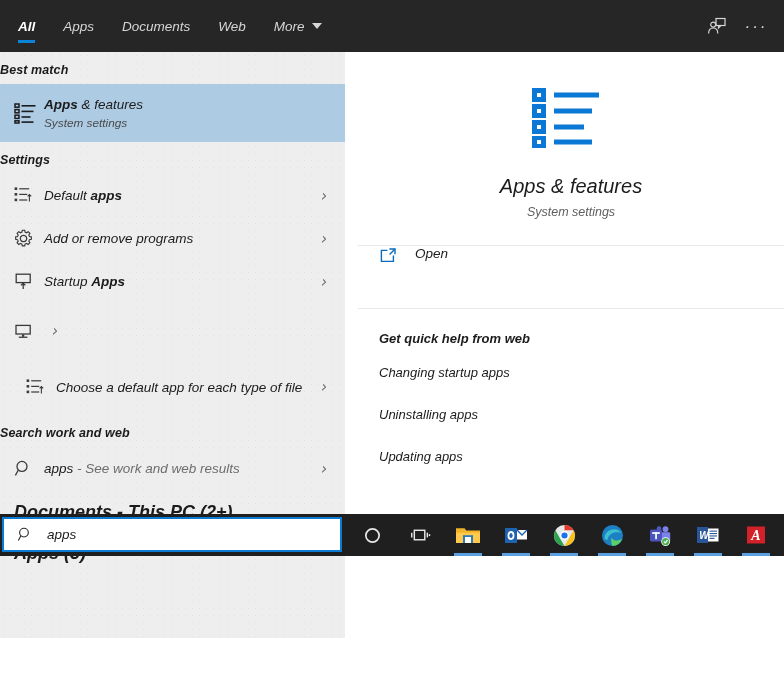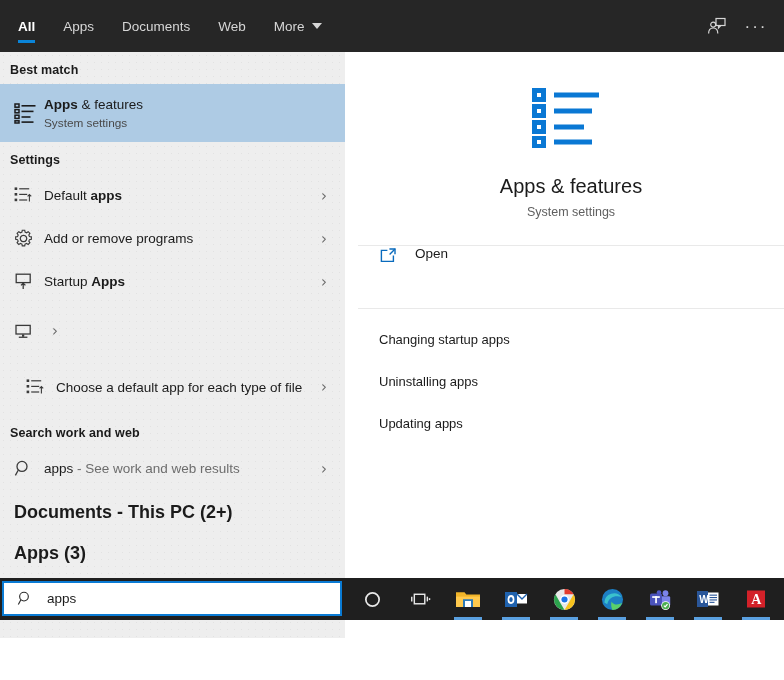--- a/index.html
+++ b/index.html
@@ -13,21 +13,22 @@
     font-family: "Liberation Sans", sans-serif;
     overflow: hidden;
     position: relative;
     -webkit-font-smoothing: antialiased;
   }
 
   #app {
     position: absolute;
     left: 0; top: 0;
     width: 784px;
-    height: 620px;
+    height: 556px;
+    font-style: italic;
   }
 
   
   .topbar {
     position: absolute;
     left: 0; top: 0;
     width: 784px;
     height: 52px;
     background: #262626;
     display: flex;
@@ -101,21 +102,21 @@
     background: #eeeeee;
     background-image:
       radial-gradient(#e2e2e2 0.6px, transparent 0.7px);
     background-size: 7px 7px;
     overflow: hidden;
   }
   .section-head {
     font-size: 12.5px;
     font-weight: bold;
     color: #1b1b1b;
-    padding: 11px 0 7px 10px;
+    padding: 11px 0 7px 0;
     letter-spacing: 0.1px;
   }
 
   .row {
     display: flex;
     align-items: center;
     min-height: 43px;
     padding: 0 10px 0 14px;
     cursor: default;
     position: relative;
@@ -462,20 +463,21 @@
         <svg width="19" height="19" viewBox="0 0 19 19">
           <path d="M14.4 9.6 L14.4 15.4 L2.4 15.4 L2.4 4.4 L8.4 4.4" fill="none" stroke="#0a6bbd" stroke-width="1.4"></path>
           <path d="M10.4 3.0 L16.0 3.0 L16.0 8.2" fill="none" stroke="#0a6bbd" stroke-width="1.4"></path>
           <line x1="16.0" y1="3.0" x2="10.6" y2="8.4" stroke="#0a6bbd" stroke-width="1.4"></line>
         </svg>
       </div>
       <div class="olabel">Open</div>
     </div>
 
     <div class="help-block">
+      <div class="help-head">Get quick help from web</div>
       <span class="help-link">Changing startup apps</span>
       <span class="help-link">Uninstalling apps</span>
       <span class="help-link">Updating apps</span>
     </div>
 
   </div>
 
   <div class="taskbar">
 
     <div class="searchbox">

